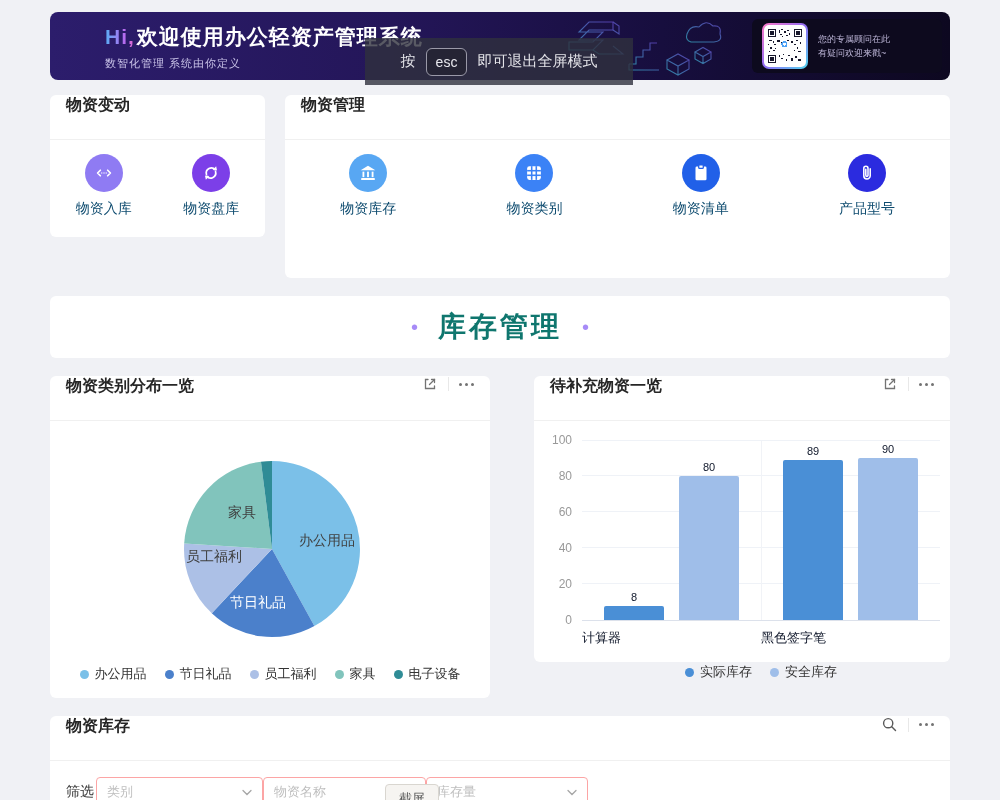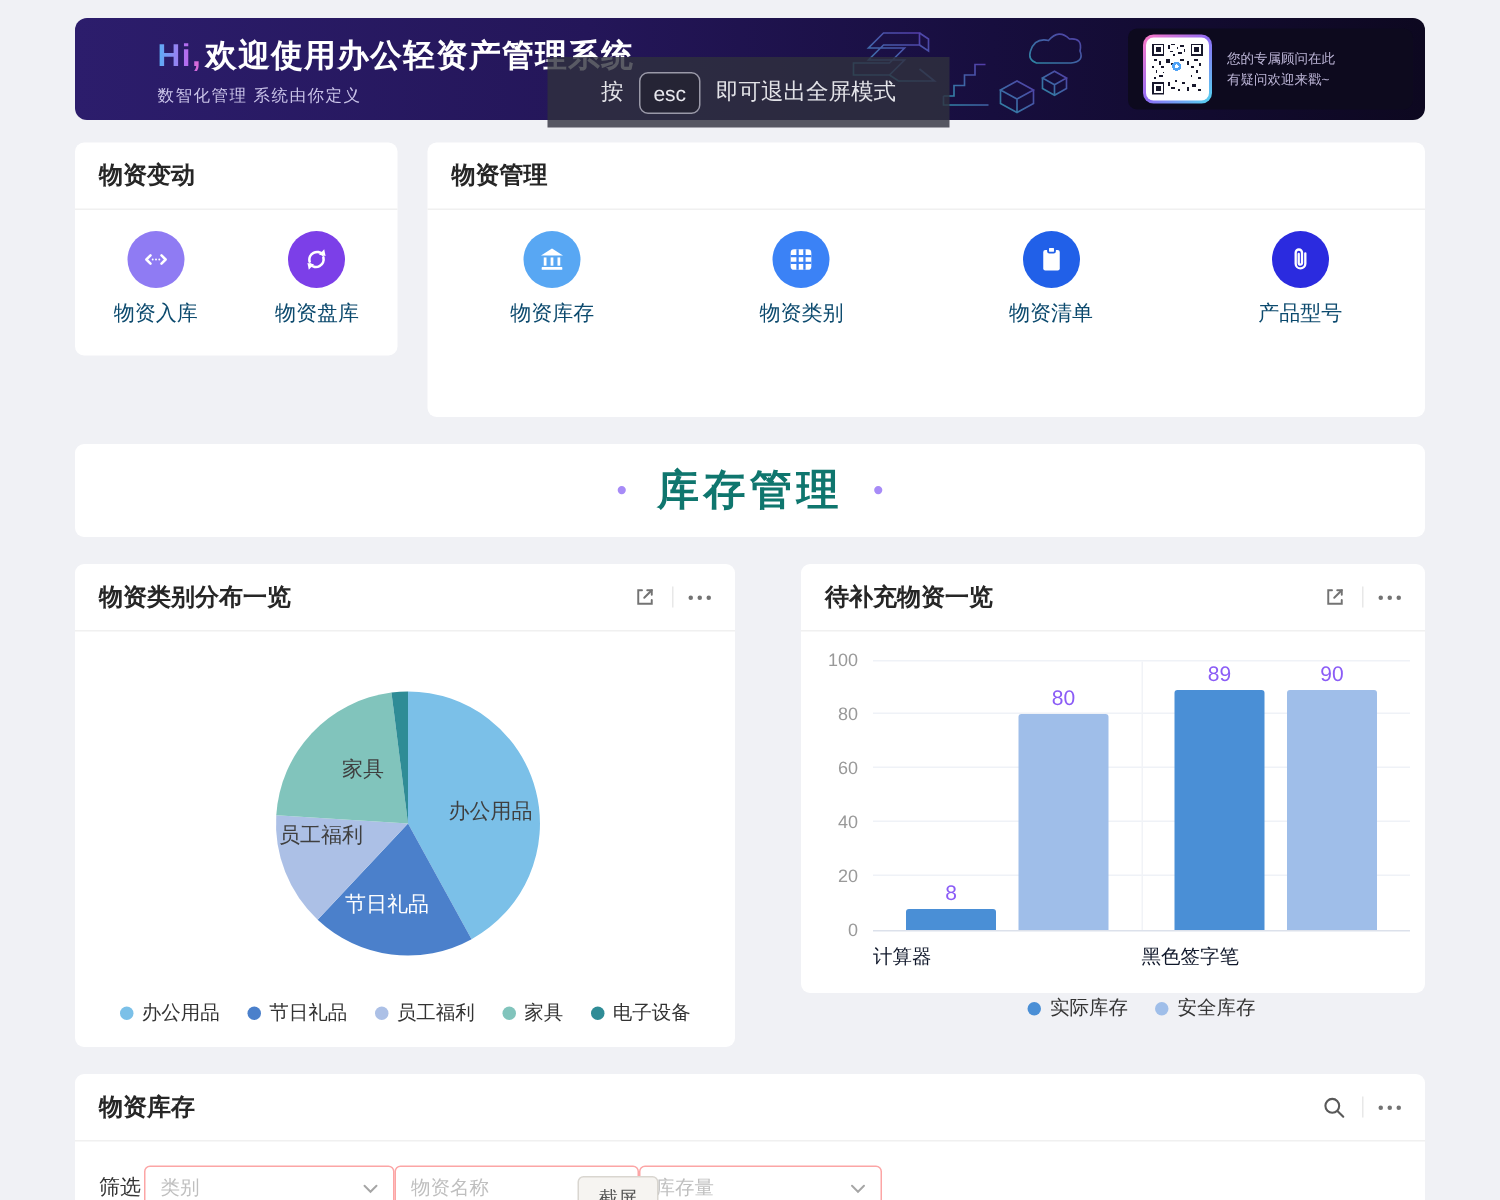--- a/index.html
+++ b/index.html
@@ -45,21 +45,21 @@
     display:flex; align-items:center; justify-content:center; gap:10px;
     color:#E3E3E8; font-size:15px;
   }
   .esc-key {
     border:1px solid #9A99A8; border-radius:6px; padding:5px 9px;
     background:rgba(28,28,38,0.45); font-size:14px; color:#E8E8EE;
   }
   
   .card { background:#FFFFFF; border-radius:6px; }
   .card-header {
-    display:flex; align-items:center; padding:0 16px; height:45px;
+    display:flex; align-items:flex-start; padding:0 16px; height:45px;
     border-bottom:1px solid #F0F0F0;
   }
   .card-title { font-size:16px; font-weight:bold; color:#262626; flex:1; }
   .hdr-icons { display:flex; align-items:center; gap:10px; }
   .vsep { width:1px; height:14px; background:#E8E8E8; }
   
   .row-cards { display:flex; gap:20px; margin:15px 50px 0; }
   .card-changes { width:215px; height:142px; }
   .card-mgmt { flex:1; height:183px; }
   .shortcut-body { display:flex; justify-content:space-around; padding-top:14px; }
@@ -86,21 +86,21 @@
   .legend-dot { width:9px; height:9px; border-radius:50%; }
   
   .bar-body { padding:20px 10px 0 48px; }
   .bar-plot { position:relative; height:180px; border-bottom:1px solid #DCE1EB; }
   .gridline { position:absolute; left:0; right:0; height:1px; background:#EFF2F7; }
   .split-line { position:absolute; left:50%; top:0; bottom:0; width:1px; background:#F1F3F7; }
   .ytick { position:absolute; left:-46px; width:36px; text-align:right; font-size:12px; color:#999; }
   .bar-groups { position:absolute; left:0; right:0; top:0; bottom:0; display:flex; }
   .bar-group { flex:1; display:flex; justify-content:center; align-items:flex-end; gap:15px; height:100%; }
   .bar-wrap { width:60px; display:flex; flex-direction:column; align-items:center; justify-content:flex-end; height:100%; }
-  .bar-value { font-size:14px; color:#8b5cf6; margin-bottom:3px; }
+  .bar-value { font-size:11px; color:#0f172a; margin-bottom:3px; }
   .bar { width:60px; border-radius:2px 2px 0 0; }
   .xlabels { display:flex; margin-top:8px; }
   .xlabel { flex:1; font-size:13px; color:#0f172a; }
   .bar-legend { margin-top:16px; }
   
   .inventory-card { margin:18px 50px 0; height:160px; border-radius:6px 6px 0 0; }
   .filter-row { display:flex; align-items:center; padding:16px; }
   .filter-label { font-size:14px; color:#333; margin-right:2px; }
   .select {
     height:30px; border:1px solid #fca5a5; border-radius:4px; background:#fff;

